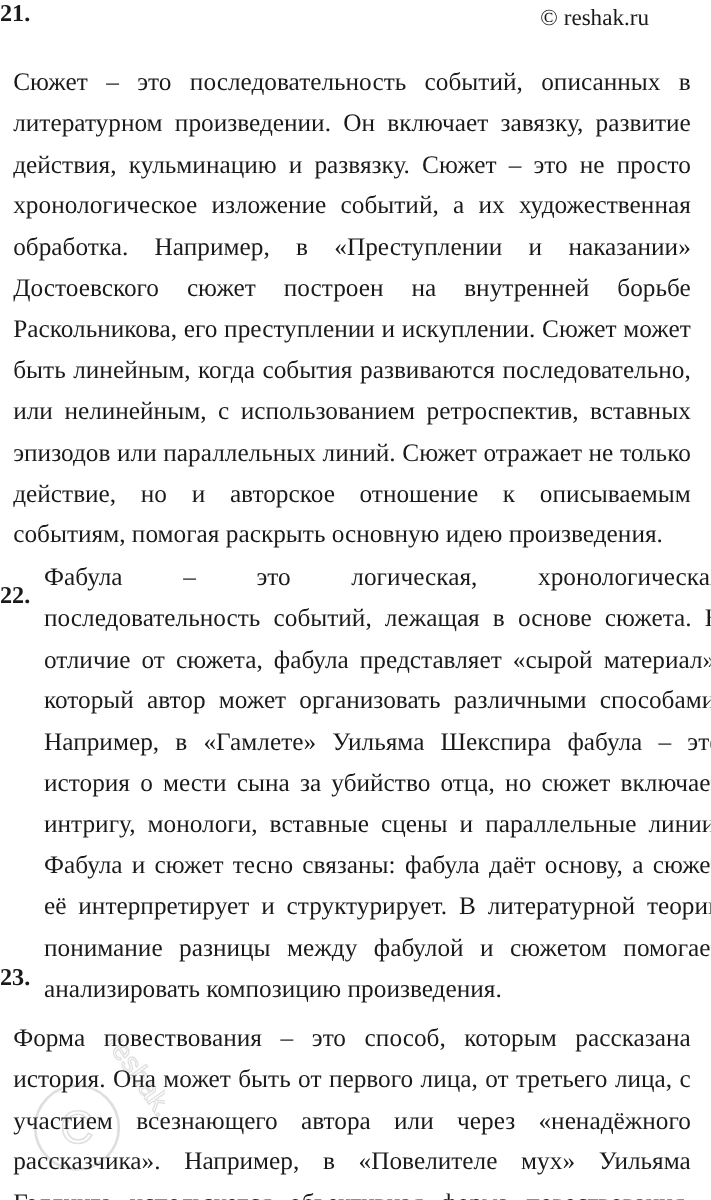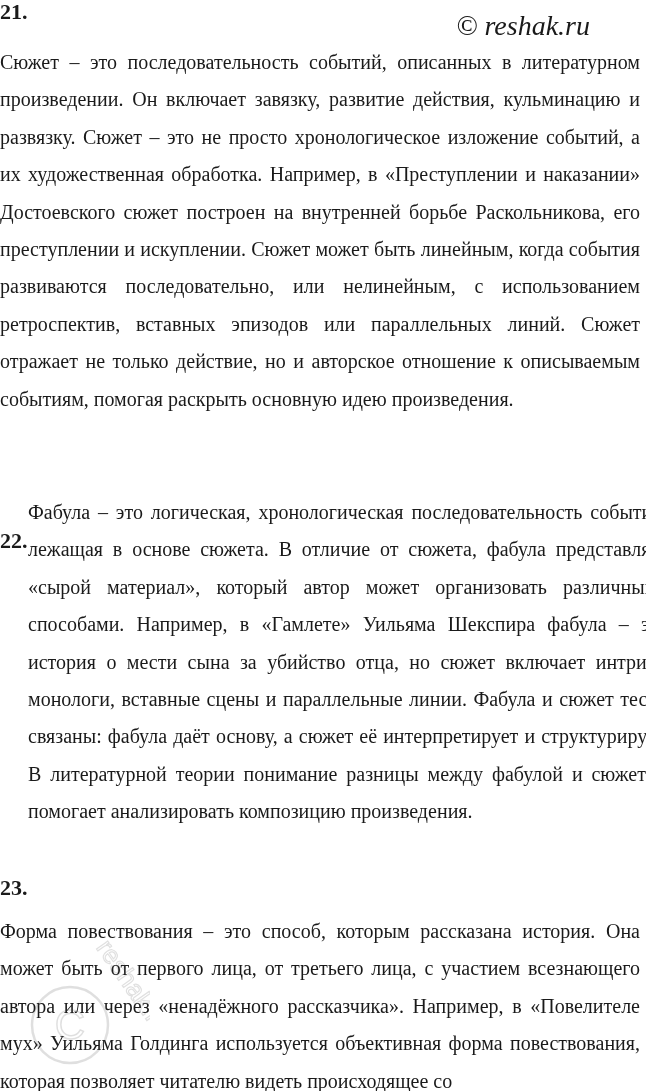--- a/index.html
+++ b/index.html
@@ -9,26 +9,26 @@
       color: #1a1a1a;
     }
     .page { position: absolute; left: 0; top: 0; width: 646px; }
     .header-row {
       position: absolute; left: 0; top: 0; width: 594px; height: 30px;
     }
     .task-number {
       position: absolute; left: 0; font-weight: bold; font-size: 22px; line-height: 24px;
     }
     .copyright {
-      position: absolute; right: 4px; top: 14px; font-size: 28px; line-height: 24px; font-style: italic;
+      position: absolute; right: 4px; top: 4px; font-size: 21px; line-height: 24px;
     }
     .section { position: absolute; left: 0; width: 640px; }
     .para {
-      font-size: 20px; line-height: 37.4px; text-align: justify;
-      margin: 0; text-align-last: left;
+      font-size: 23px; line-height: 37.4px; text-align: justify;
+      margin: 12px; text-align-last: left;
     }
     .watermark {
       position: absolute; left: 20px; top: 935px; width: 130px; height: 140px;
       opacity: 0.18; pointer-events: none;
     }
   </style>
 </head>
 <body>
 
 <div class="page">

